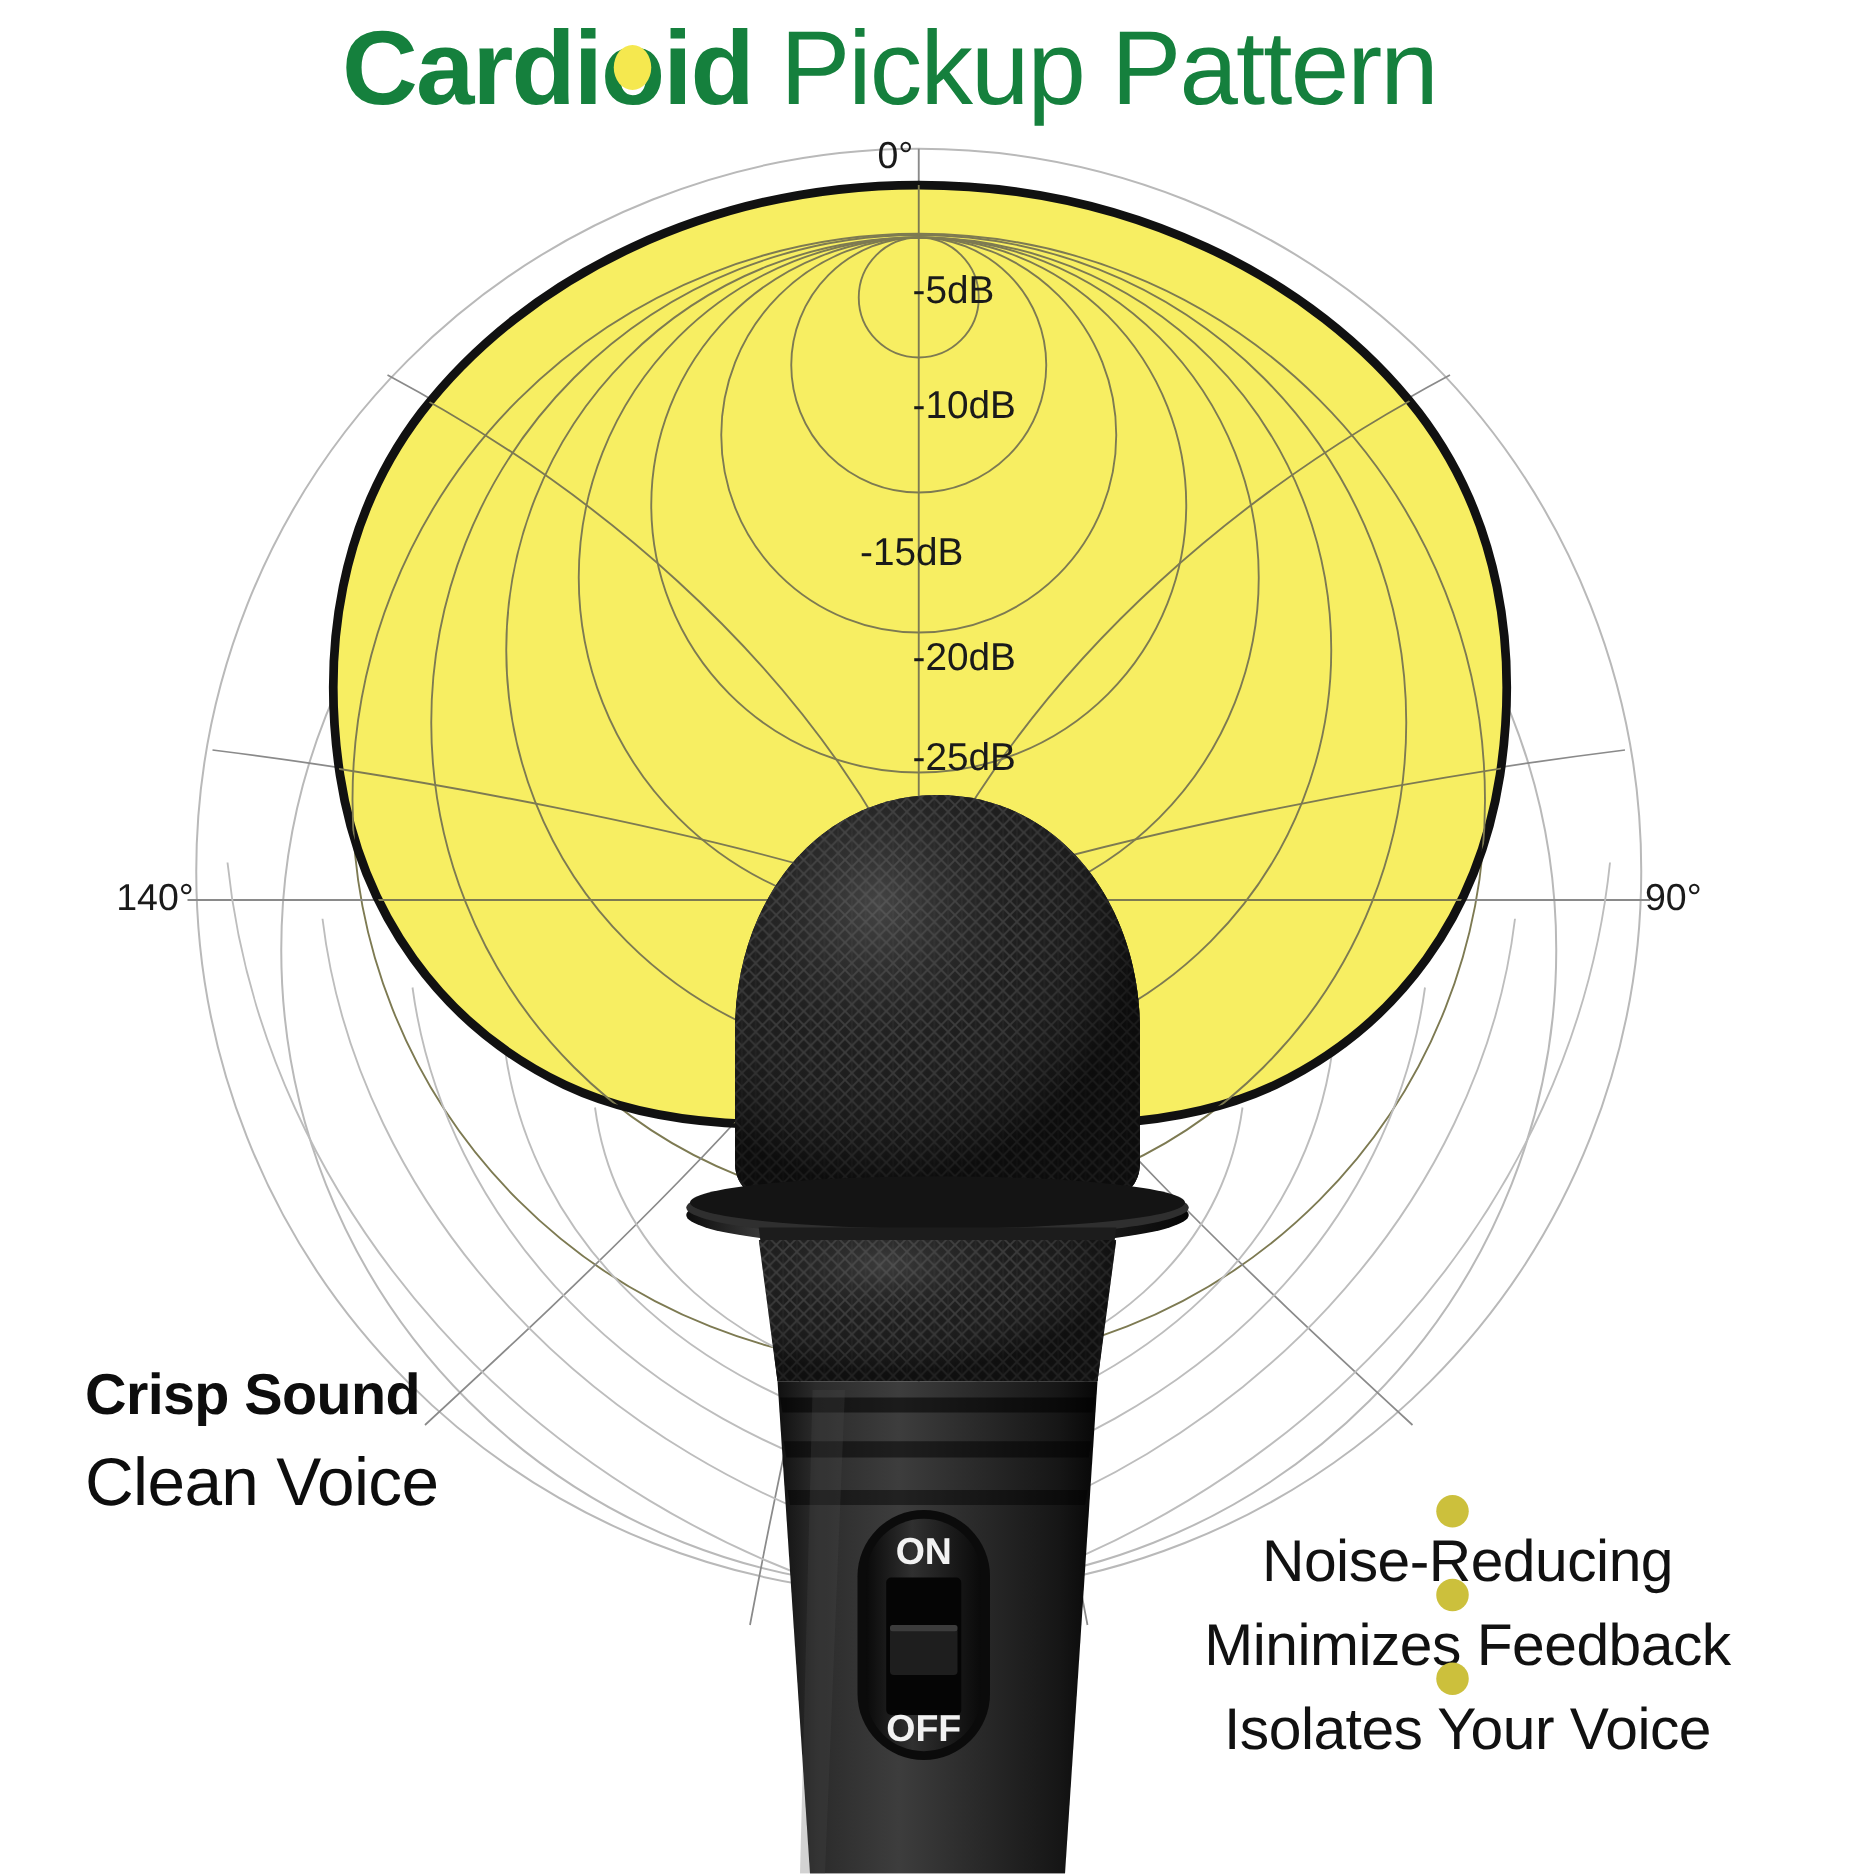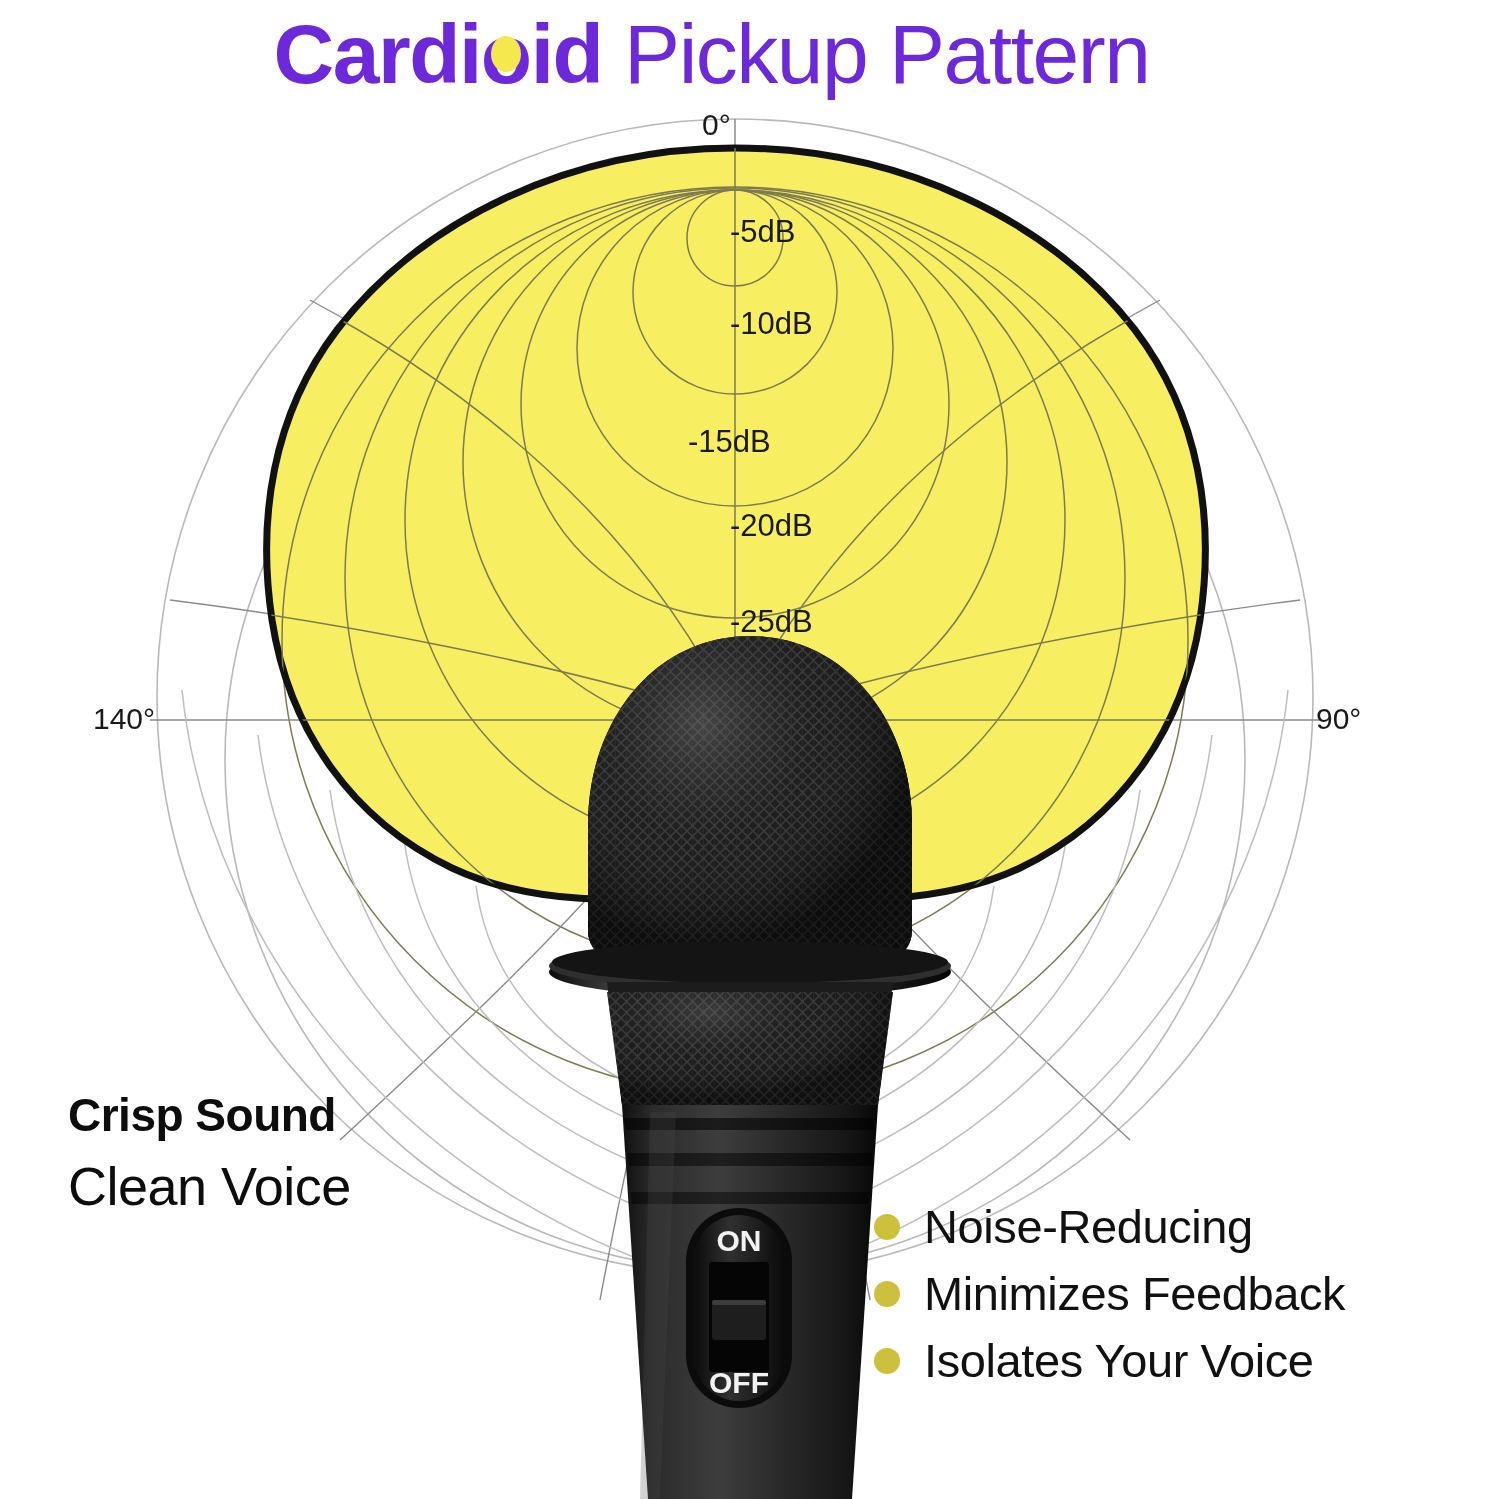--- a/index.html
+++ b/index.html
@@ -18,21 +18,21 @@
 
   
   #title {
     position: absolute;
     top: 2px; left: 0; width: 1423px;
     text-align: center;
     white-space: nowrap;
     font-size: 84px;
     line-height: 104px;
     letter-spacing: -1.5px;
-    color: #6d28d9;
+    color: #15803d;
   }
   #title .bold { font-weight: 700; }
   #title .light { font-weight: 400; }
   
   .odot {
     position: relative;
     display: inline-block;
   }
   .odot::after {
     content: "";
@@ -83,20 +83,21 @@
   #features {
     position: absolute;
     left: 874px; top: 1196px;
     width: 600px;
   }
   .feat {
     display: flex;
     align-items: center;
     height: 62px;
     margin-bottom: 5px;
+    flex-direction: column;
   }
   .feat .dot {
     width: 26px; height: 26px;
     border-radius: 50%;
     background: #CCC03C;
     flex: 0 0 26px;
     margin-right: 24px;
   }
   .feat .txt {
     font-size: 47px;
@@ -200,21 +201,21 @@
   </svg>
 
   <div>
     <div class="plabel" style="left:702px; top:108px;">0°</div>
     <div class="plabel" style="left:1316px; top:702px;">90°</div>
     <div class="plabel" style="left:93px; top:702px;">140°</div>
     <div class="plabel db" style="left:730px; top:214px;">-5dB</div>
     <div class="plabel db" style="left:730px; top:306px;">-10dB</div>
     <div class="plabel db" style="left:688px; top:405px;margin-top:19px;">-15dB</div>
     <div class="plabel db" style="left:730px; top:508px;">-20dB</div>
-    <div class="plabel db" style="left:730px; top:588px;margin-top:16px;">-25dB</div>
+    <div class="plabel db" style="left:730px; top:588px;">-25dB</div>
   </div>
 
   <svg id="mic" viewBox="0 0 500 899">
     <defs>
       <linearGradient id="headG" x1="0" y1="0" x2="1" y2="0">
         <stop offset="0%" stop-color="#121212"></stop>
         <stop offset="18%" stop-color="#2e2e2e"></stop>
         <stop offset="45%" stop-color="#3a3a3a"></stop>
         <stop offset="72%" stop-color="#242424"></stop>
         <stop offset="100%" stop-color="#0b0b0b"></stop>

